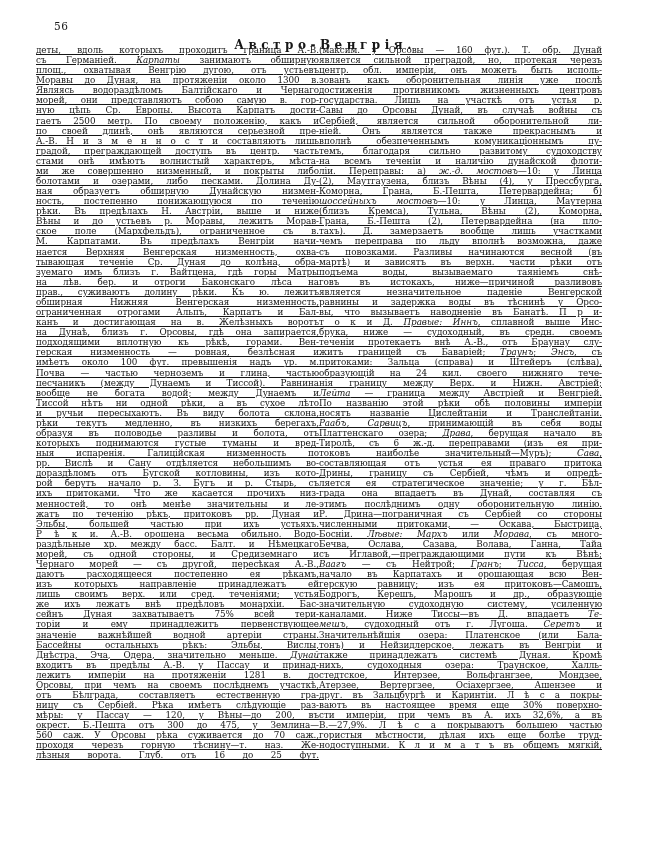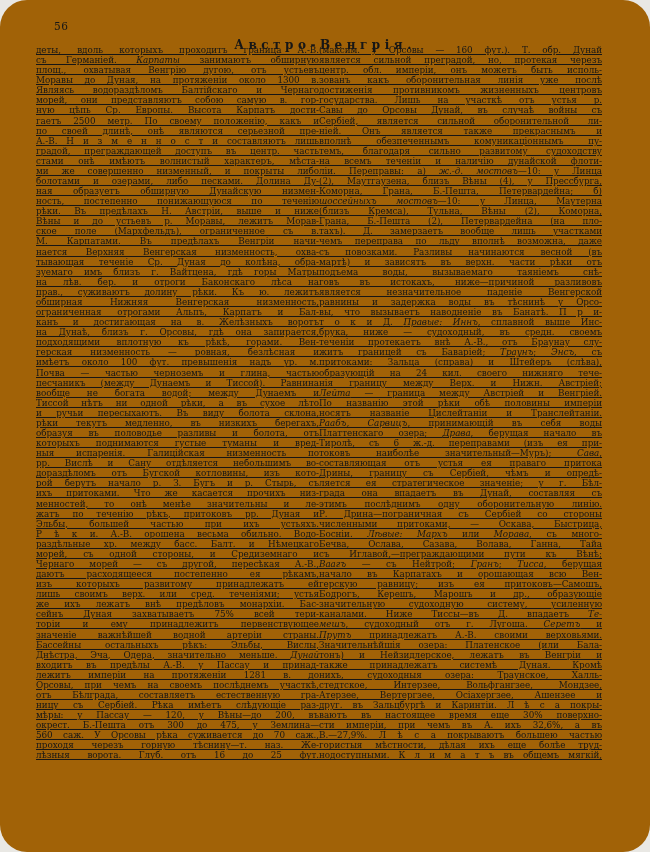--- a/index.html
+++ b/index.html
@@ -5,25 +5,24 @@
   html, body {
     margin: 0;
     padding: 0;
     background: #e9e8e4;
   }
   .sheet {
     position: relative;
     width: 650px;
     height: 852px;
     margin: 0 auto;
-    background: #a16207;
+    background: #ffffff;
     font-family: "DejaVu Serif", "Liberation Serif", serif;
     color: #161616;
     overflow: hidden;
-    border-radius: 27px;
   }
   .header {
     position: absolute;
     top: 18px;
     left: 0;
     right: 0;
     height: 20px;
   }
   .pagenum {
     position: absolute;
@@ -125,21 +124,21 @@
         <div class="line">рой берутъ начало р. З. Бугъ и р. Стырь, съ</div>
         <div class="line">ихъ притоками. Что же касается прочихъ низ-</div>
         <div class="line">менностей, то онѣ менѣе значительны и ле-</div>
         <div class="line">жатъ по теченію рѣкъ, притоковъ рр. Дуная и</div>
         <div class="line">Эльбы, большей частью при ихъ устьяхъ.</div>
         <div class="line">Р ѣ к и. А.-В. орошена весьма обильно. Водо-</div>
         <div class="line">раздѣльные хр. между басс. Балт. и Нѣмецкаго</div>
         <div class="line">морей, съ одной стороны, и Средиземнаго и</div>
         <div class="line">Чернаго морей — съ другой, пересѣкая А.-В.,</div>
         <div class="line">даютъ расходящееся постепенно ея рѣкамъ,</div>
-        <div class="line">изъ которыхъ развитому принадлежатъ ей</div>
+        <div class="line">изъ которыхъ направленіе принадлежатъ ей</div>
         <div class="line">лишь своимъ верх. или сред. теченіями; устья</div>
         <div class="line">же ихъ лежатъ внѣ предѣловъ монархіи. Бас-</div>
         <div class="line">сейнъ Дуная захватываетъ 75% всей тери-</div>
         <div class="line">торіи и ему принадлежитъ первенствующее</div>
         <div class="line">значеніе важнѣйшей водной артеріи страны.</div>
         <div class="line">Бассейны остальныхъ рѣкъ: Эльбы, Вислы,</div>
         <div class="line">Днѣстра, Эча, Одера, значительно меньше. <i>Дунай</i></div>
         <div class="line">входитъ въ предѣлы А.-В. у Пассау и принад-</div>
         <div class="line">лежитъ имперіи на протяженіи 1281 в. до</div>
         <div class="line">Орсовы, при чемъ на своемъ послѣднемъ участкѣ,</div>
@@ -203,21 +202,20 @@
         <div class="line">Босніи. <i>Лѣвые: Мархъ</i> или <i>Морава</i>, съ много-</div>
         <div class="line">Бечва, Ослава, Сазава, Волава, Ганна, Тайа</div>
         <div class="line">съ Иглавой,—преграждающими пути къ Вѣнѣ;</div>
         <div class="line"><i>Ваагъ</i> — съ Нейтрой; <i>Гранъ</i>; <i>Тисса</i>, берущая</div>
         <div class="line">начало въ Карпатахъ и орошающая всю Вен-</div>
         <div class="line">герскую равницу; изъ ея притоковъ—Самошъ,</div>
         <div class="line">Бодрогъ, Керешъ, Марошъ и др., образующіе</div>
         <div class="line">значительную судоходную систему, усиленную</div>
         <div class="line">каналами. Ниже Тиссы—въ Д. впадаетъ <i>Те-</i></div>
         <div class="line"><i>мешъ</i>, судоходный отъ г. Лугоша. <i>Серетъ</i> и</div>
-        <div class="line"><i>Прутъ</i> принадлежатъ А.-В. своими верховьями.</div>
         <div class="line">Значительнѣйшія озера: Платенское (или Бала-</div>
         <div class="line">тонъ) и Нейзидлерское, лежатъ въ Венгріи и</div>
         <div class="line">также принадлежатъ системѣ Дуная. Кромѣ</div>
         <div class="line">нихъ, судоходныя озера: Траунское, Халль-</div>
         <div class="line">стедтское, Интерзее, Вольфгангзее, Мондзее,</div>
         <div class="line">Атерзее, Вертергзее, Осіахергзее, Ашензее и</div>
         <div class="line">друг. въ Зальцбургѣ и Каринтіи. Л ѣ с а покры-</div>
         <div class="line">ваютъ въ настоящее время еще 30% поверхно-</div>
         <div class="line">сти имперіи, при чемъ въ А. ихъ 32,6%, а въ</div>
         <div class="line">В.—27,9%. Л ѣ с а покрываютъ большею частью</div>

